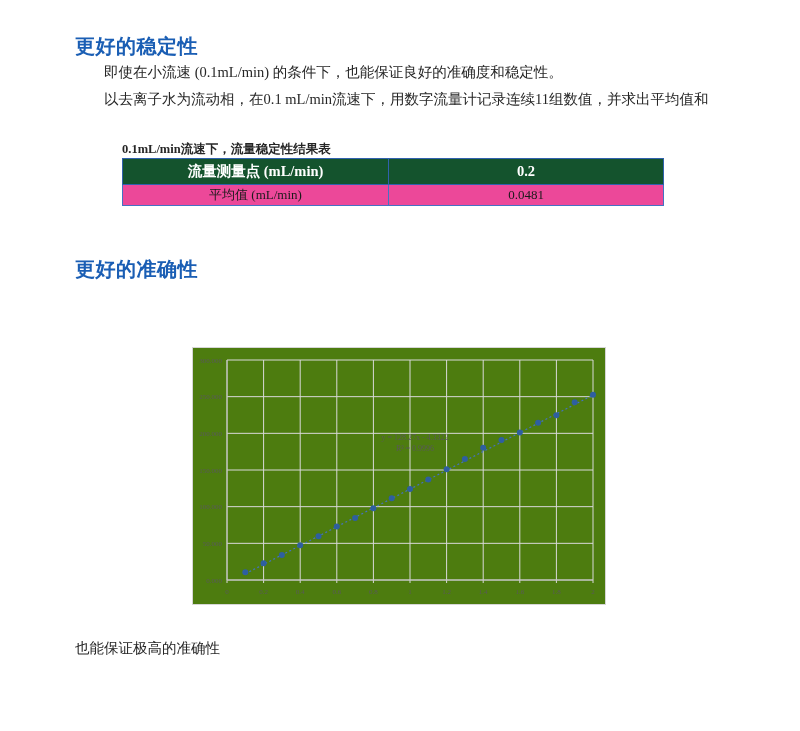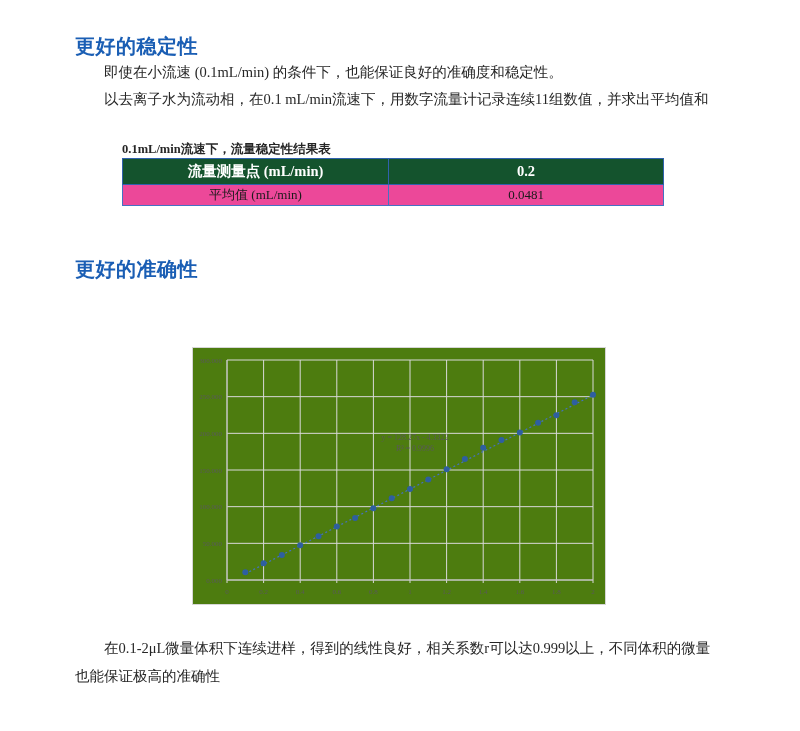--- a/index.html
+++ b/index.html
@@ -135,17 +135,16 @@
         <circle cx="345.09999999999997" cy="74.70000000000002" r="3" fill="#2e5fa0"></circle>
         <circle cx="363.40000000000003" cy="67.36666666666667" r="3" fill="#2e5fa0"></circle>
         <circle cx="381.7" cy="54.16666666666666" r="3" fill="#2e5fa0"></circle>
         <circle cx="400" cy="46.83333333333334" r="3" fill="#2e5fa0"></circle>
         <text x="222" y="92" text-anchor="middle" font-size="8" fill="#595959">y = 128.27x - 4.3322</text>
         <text x="222" y="103" text-anchor="middle" font-size="8" fill="#595959">R² = 0.9996</text>
       </svg>
   </div>
 
   <div id="para-conclusion" class="bodytext">
-    <div class="line indent">在0.1-2μL微量体积下连续进样，得到的线性良好，相关系数r可以达0.999以上，不同体积的微量</div>
     <div class="line">也能保证极高的准确性</div>
   </div>
 
 </div>
 
 </body></html>

